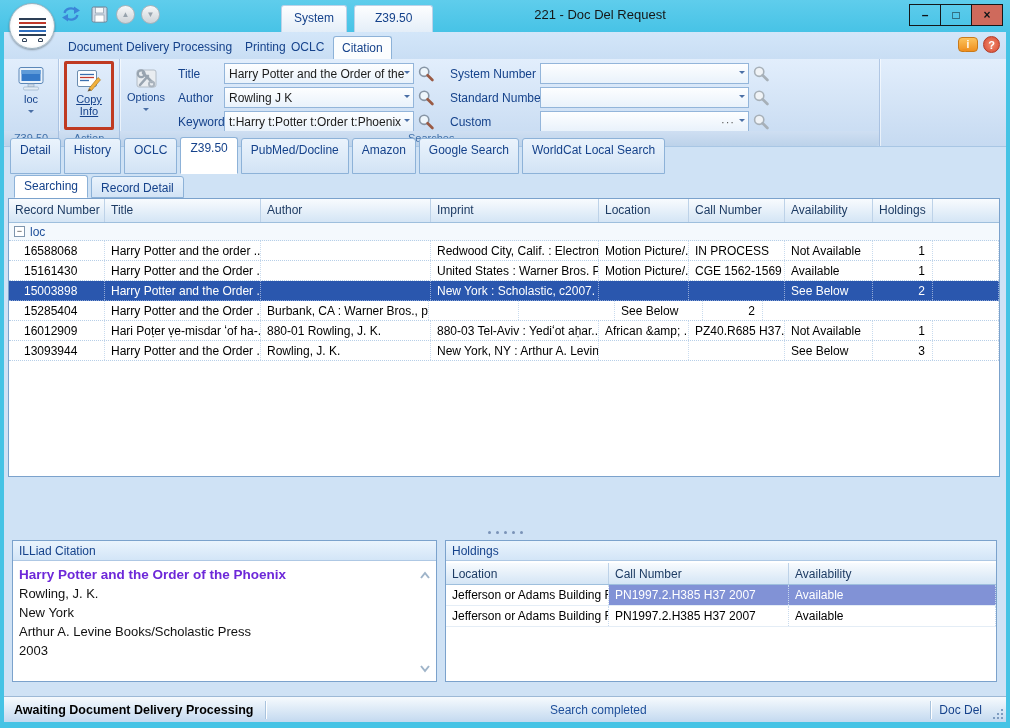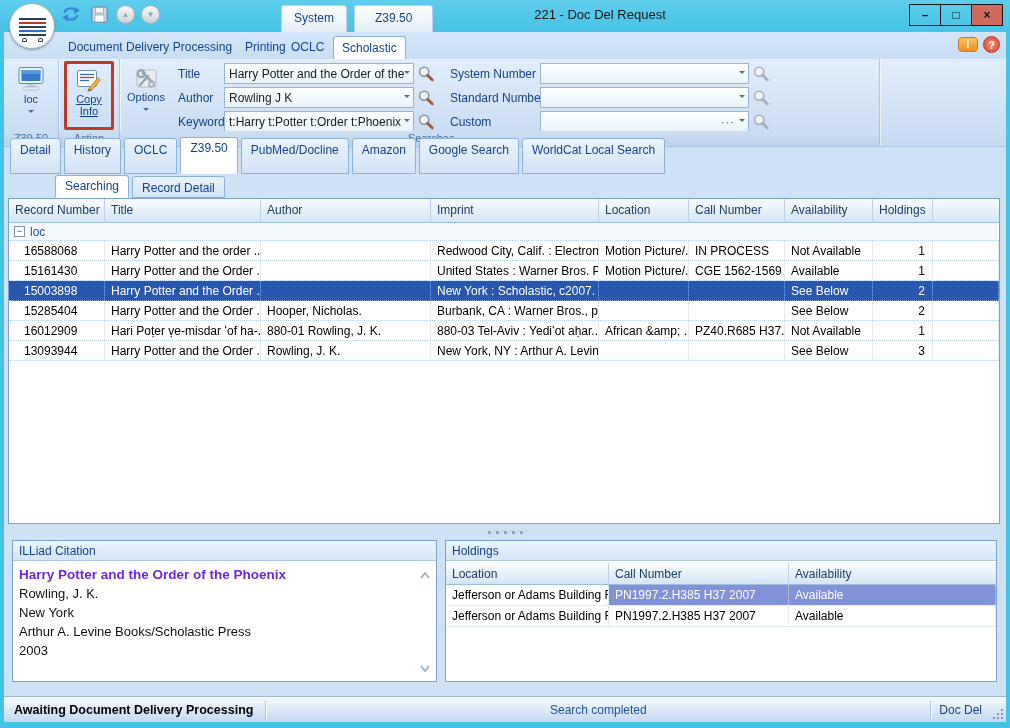--- a/index.html
+++ b/index.html
@@ -65,21 +65,21 @@
   .f-ell { color:#555; font-size:11px; letter-spacing:1px; margin-right:4px; }
   .mag-btn { display:flex; align-items:center; justify-content:center; width:24px; height:21px; }
   .cap-searches { text-align:left; padding-left:288px; }
   
   .main-tabs { position:absolute; top:106px; left:6px; height:36px; display:flex; }
   .mtab { padding:4px 9px; margin-right:3px; background:linear-gradient(#eaf3fc,#d2e3f5); border:1px solid #8db2d8;
     border-radius:3px 3px 0 0; font-size:12px; color:#15428b; white-space:nowrap; }
   .mtab.active { background:#fff; border-bottom-color:#fff; font-weight:bold; padding-top:3px; margin-top:-1px; }
   .sub-tabs { position:absolute; top:144px; left:10px; height:22px; display:flex; }
   
-  .table-panel { position:absolute; top:166px; left:4px; width:992px; height:326px; background:#fff; border:1px solid #7ba2cc; overflow:hidden; }
+  .table-panel { position:absolute; top:166px; left:4px; width:992px; height:279px; background:#fff; border:1px solid #7ba2cc; overflow:hidden; }
   .trow { display:flex; width:100%; }
   .thead { height:24px; background:linear-gradient(#f8fbfe,#d4e5f5); border-bottom:1px solid #9ebfdd; }
   .th { font-size:12px; color:#1e3c64; padding:4px 4px 0 6px; border-right:1px solid #bdd2e8; white-space:nowrap; overflow:hidden; height:23px; }
   .c0{width:96px}.c1{width:156px}.c2{width:170px}.c3{width:168px}.c4{width:90px}.c5{width:96px}.c6{width:88px}.c7{width:60px}.c8{flex:1;border-right:none}
   .group-row { height:18px; background:#f4f9fd; border-bottom:1px dotted #b7cfe8; display:flex; align-items:center; padding-left:5px; color:#1e4f9a; }
   .collapse-box { width:11px; height:11px; border:1px solid #7e95ad; background:#fff; color:#333; font-size:9px; line-height:9px;
     text-align:center; margin-right:5px; }
   .drow { height:20px; border-bottom:1px dotted #b7cfe8; color:#000; }
   .td { font-size:12px; padding:2.5px 4px 0 6px; border-right:1px dotted #c9dbee; white-space:nowrap; overflow:hidden; height:19px; }
   .td.num { text-align:right; padding-right:7px; }
@@ -161,21 +161,21 @@
       <div class="ft" style="right:3px;"></div>
   </div>
 </div>
 
 <div class="client">
 
   <div class="ribbon-tabs">
     <div class="rtab" style="left:56px;">Document Delivery Processing</div>
     <div class="rtab" style="left:233px;">Printing</div>
     <div class="rtab" style="left:279px;">OCLC</div>
-    <div class="rtab active" style="left:329px;">Scholastic</div>
+    <div class="rtab active" style="left:329px;">Citation</div>
     <div class="help-icons">
       <div class="info-bubble">i</div>
       <div class="help-circle">?</div>
     </div>
   </div>
 
   <div class="ribbon-body">
     <div class="rgroup grp-z3950">
       <div class="big-btn">
         <svg width="30" height="27" viewBox="0 0 30 27">
@@ -309,21 +309,21 @@
     <div class="mtab">Detail</div>
     <div class="mtab">History</div>
     <div class="mtab">OCLC</div>
     <div class="mtab active" style="font-weight:normal;">Z39.50</div>
     <div class="mtab">PubMed/Docline</div>
     <div class="mtab">Amazon</div>
     <div class="mtab">Google Search</div>
     <div class="mtab">WorldCat Local Search</div>
   </div>
   <div class="sub-tabs">
-    <div class="mtab active" style="font-weight:normal;margin-left:41px;">Searching</div>
+    <div class="mtab active" style="font-weight:normal;">Searching</div>
     <div class="mtab">Record Detail</div>
   </div>
 
   <div class="table-panel">
     <div class="trow thead">
       <div class="th c0">Record Number</div>
       <div class="th c1">Title</div>
       <div class="th c2">Author</div>
       <div class="th c3">Imprint</div>
       <div class="th c4">Location</div>
@@ -366,21 +366,20 @@
       <div class="td c3">New York : Scholastic, c2007.</div>
       <div class="td c4"></div>
       <div class="td c5"></div>
       <div class="td c6">See Below</div>
       <div class="td c7 num">2</div>
       <div class="td c8"></div>
     </div>
     <div class="trow drow">
       <div class="td c0">15285404</div>
       <div class="td c1">Harry Potter and the Order ...</div>
-      <div class="td c2">Hooper, Nicholas.</div>
       <div class="td c3">Burbank, CA : Warner Bros., p...</div>
       <div class="td c4"></div>
       <div class="td c5"></div>
       <div class="td c6">See Below</div>
       <div class="td c7 num">2</div>
       <div class="td c8"></div>
     </div>
     <div class="trow drow">
       <div class="td c0">16012909</div>
       <div class="td c1">Hari Poṭer ṿe-misdar ʻof ha-...</div>

